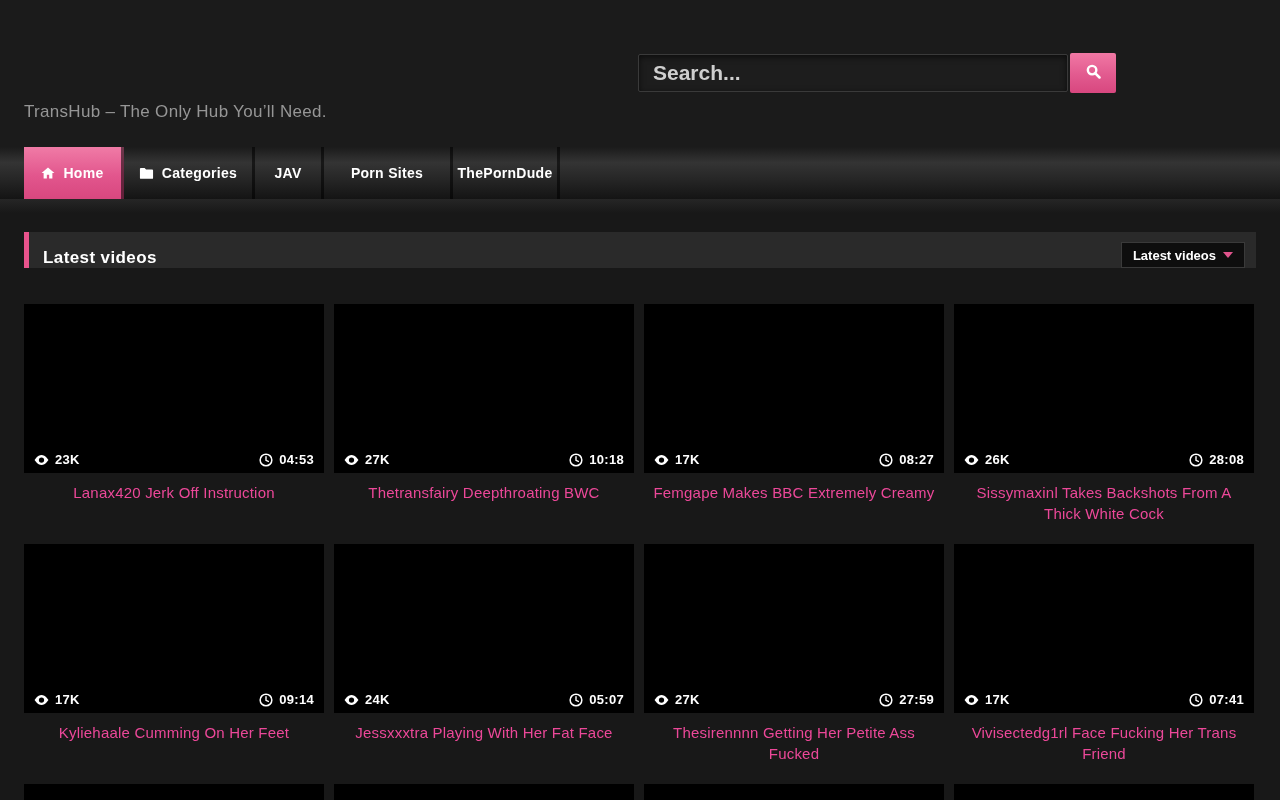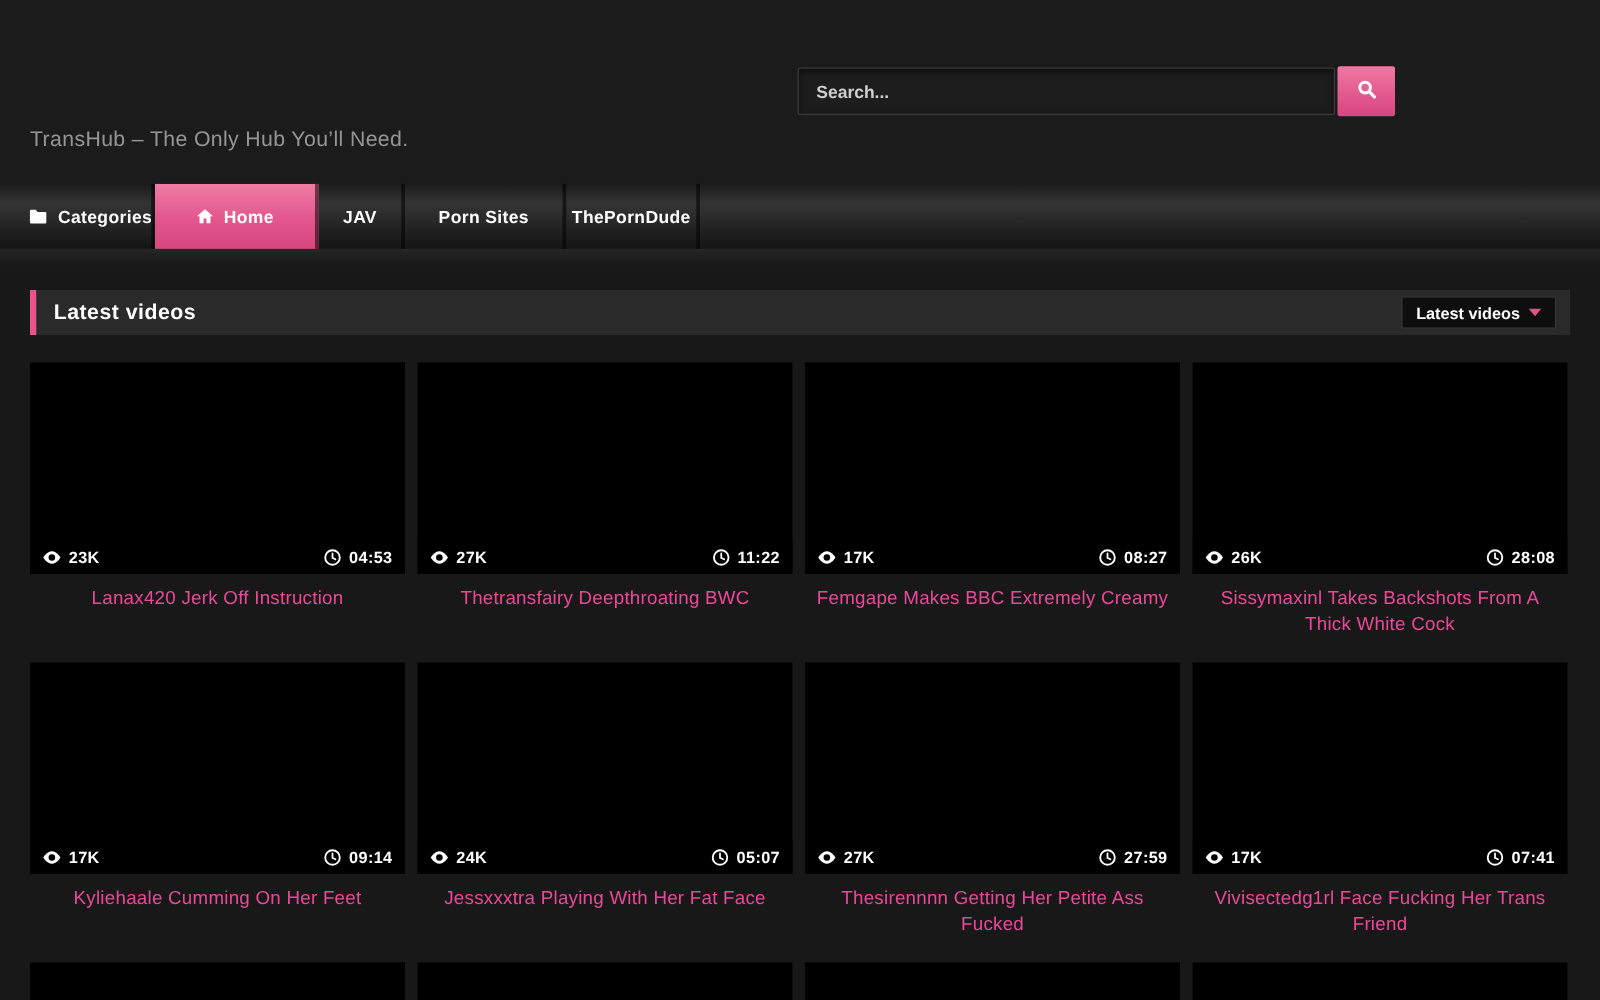--- a/index.html
+++ b/index.html
@@ -23,21 +23,21 @@
     align-items:center;
   }
   .search-input {
     width:430px; height:38px;
     background:#1d1d1d;
     border:1px solid #3a3a3a;
     border-radius:2px;
     box-shadow:inset 0 2px 6px rgba(0,0,0,.6);
     color:#e0e0e0;
     font-family:"Liberation Sans", sans-serif;
-    font-size:14px;
+    font-size:21px;
     font-weight:700;
     padding:0 14px;
     outline:none;
   }
   .search-input::placeholder { color:#cfcfcf; font-weight:700; }
   .search-btn {
     width:46px; height:40px;
     margin-left:2px;
     border:none;
     border-radius:2px;
@@ -89,21 +89,21 @@
   }
 
   
   .content { padding:0 24px; }
   .section-header {
     margin-top:19px;
     height:36px;
     background:#2a2a2a;
     border-left:5px solid #e8538c;
     display:flex;
-    align-items:center;
+    align-items:flex-end;
   }
   .section-title {
     color:#fff;
     font-size:17px;
     font-weight:700;
     letter-spacing:.4px;
     padding-left:14px;
   }
   .sort-dropdown {
     margin-left:auto;
@@ -130,21 +130,21 @@
   }
 
   
   .video-grid {
     margin-top:22px;
     display:grid;
     grid-template-columns:repeat(4, 300px);
     grid-auto-rows:240px;
     column-gap:10px;
   }
-  .video-card { cursor:pointer; }
+  .video-card { cursor:pointer;margin-top:14px; }
   .video-thumb {
     position:relative;
     width:300px; height:169px;
     background:#000;
   }
   .video-stats {
     position:absolute;
     left:0; right:0; bottom:0;
     height:27px;
     display:flex;
@@ -184,38 +184,38 @@
           <circle cx="10" cy="10" r="6" stroke="#fff" stroke-width="3.4"></circle>
           <line x1="14.6" y1="14.6" x2="20.5" y2="20.5" stroke="#fff" stroke-width="3.6" stroke-linecap="round"></line>
         </svg>
       </span>
     </button>
   </div>
   <div class="site-title">TransHub – The Only Hub You’ll Need.</div>
 </header>
 
 <nav class="main-nav">
+    <a class="nav-item active">
+    <span class="icon">
+      <svg width="14" height="14" viewBox="0 0 24 24" fill="#fff">
+        <path d="M12 2.5 L23 12 H19.5 V21.5 H14 V15 H10 V21.5 H4.5 V12 H1 Z"></path>
+      </svg>
+    </span>
+
+    <span class="nav-label">Home</span>
+  </a>
     <a class="nav-item">
 
     <span class="icon">
       <svg width="15" height="13" viewBox="0 0 24 20" fill="#fff">
         <path d="M1.5 2.5 a1.5 1.5 0 0 1 1.5 -1.5 H9 l2.3 2.6 H21 a1.5 1.5 0 0 1 1.5 1.5 V17 a1.5 1.5 0 0 1 -1.5 1.5 H3 A1.5 1.5 0 0 1 1.5 17 Z"></path>
       </svg>
     </span>
     <span class="nav-label">Categories</span>
   </a>
-    <a class="nav-item active">
-    <span class="icon">
-      <svg width="14" height="14" viewBox="0 0 24 24" fill="#fff">
-        <path d="M12 2.5 L23 12 H19.5 V21.5 H14 V15 H10 V21.5 H4.5 V12 H1 Z"></path>
-      </svg>
-    </span>
-
-    <span class="nav-label">Home</span>
-  </a>
     <a class="nav-item">
 
     <span class="nav-label">JAV</span>
   </a>
     <a class="nav-item">
 
     <span class="nav-label">Porn Sites</span>
   </a>
     <a class="nav-item">
 
@@ -272,21 +272,21 @@
           </span>
           <span class="stat-value views-value">27K</span>
         </span>
         <span class="stat">
           <span class="icon">
             <svg width="14" height="14" viewBox="0 0 24 24" fill="none">
               <circle cx="12" cy="12" r="10" stroke="#fff" stroke-width="2.6"></circle>
               <path d="M12 6.5 V12.5 L16 14.5" stroke="#fff" stroke-width="2.4" stroke-linecap="round"></path>
             </svg>
           </span>
-          <span class="stat-value duration-value">11:22</span>
+          <span class="stat-value duration-value">10:18</span>
         </span>
       </div>
     </div>
     <div class="video-title card-title">Thetransfairy Deepthroating BWC</div>
   </div>
       <div class="video-card">
     <div class="video-thumb">
       <div class="video-stats stats">
         <span class="stat">
           <span class="icon">

